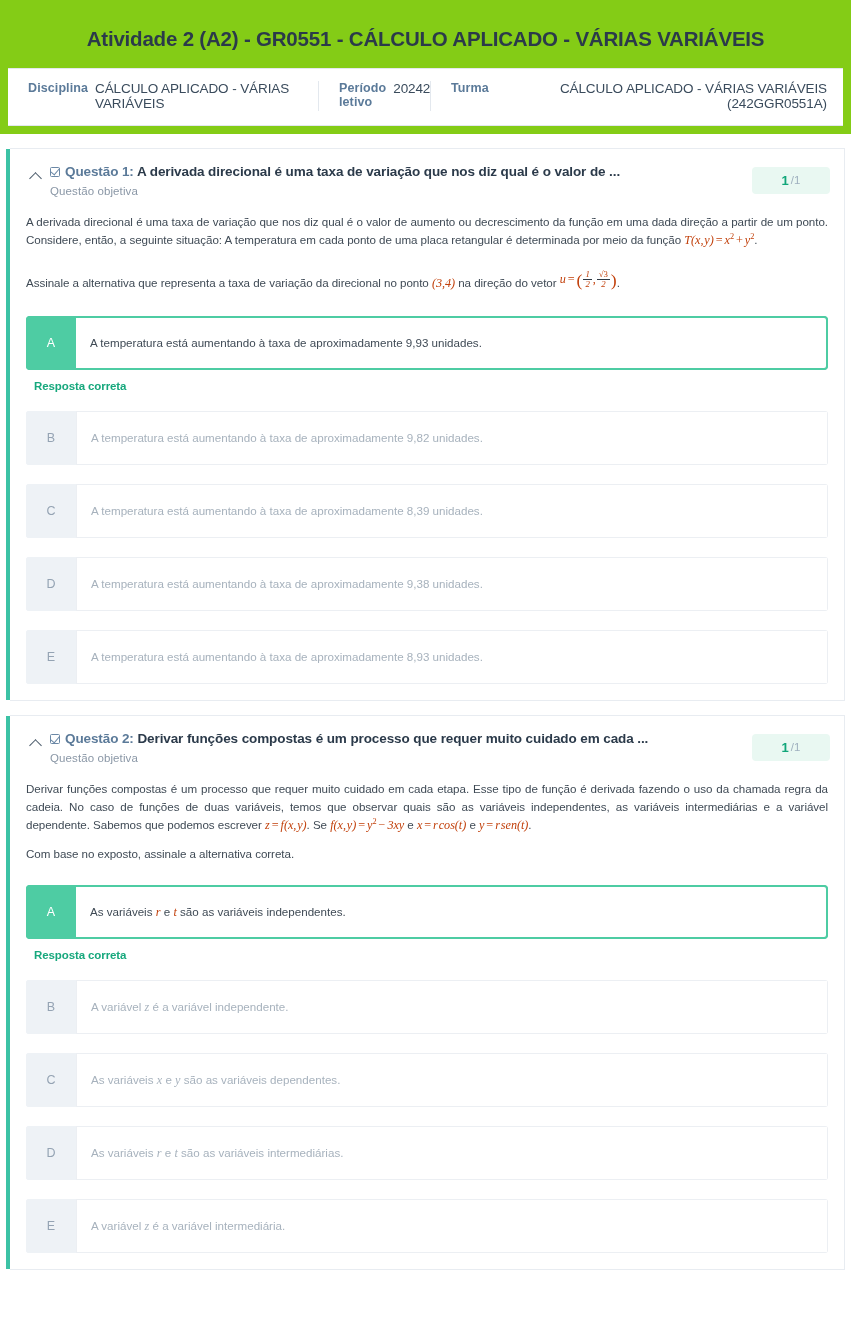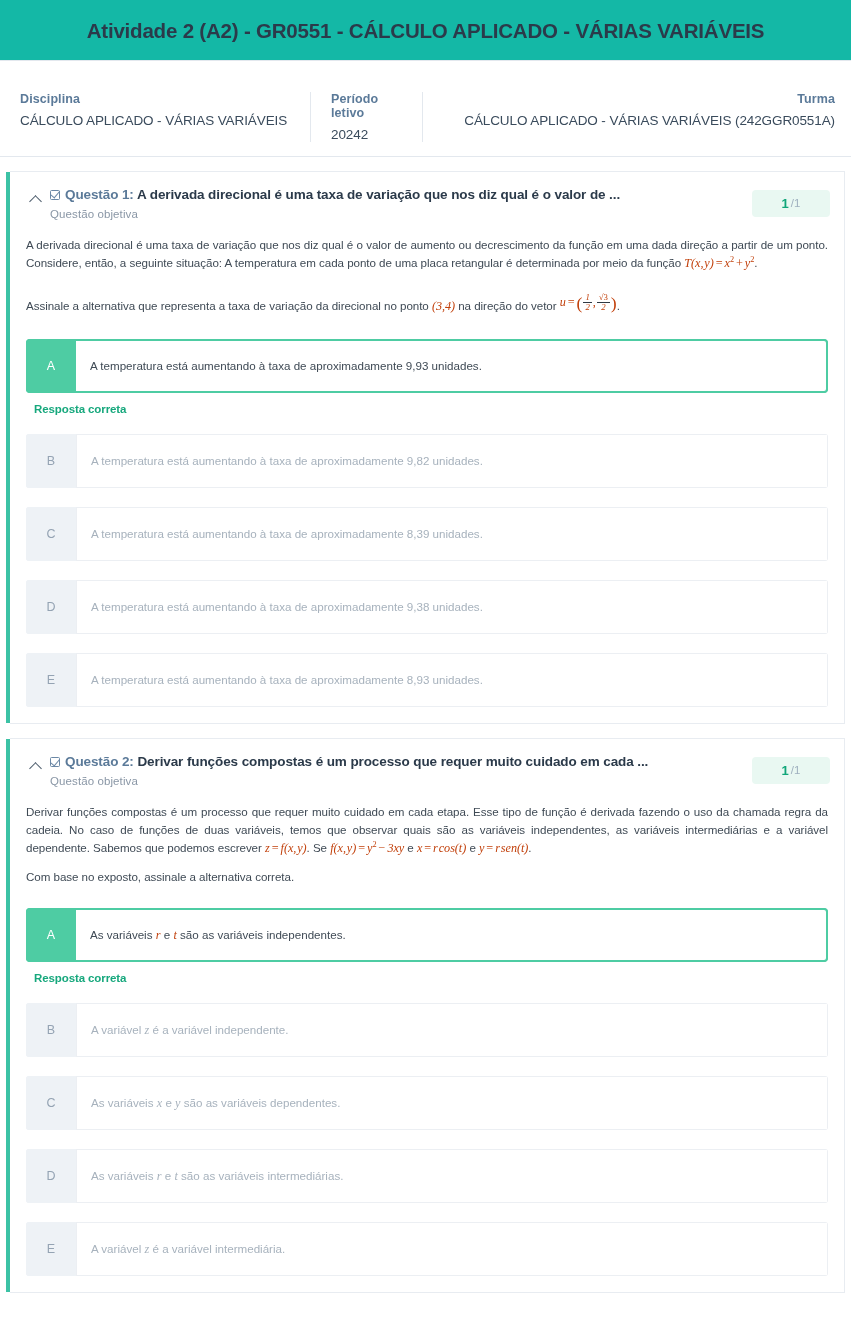--- a/index.html
+++ b/index.html
@@ -7,39 +7,39 @@
   html, body {
     margin: 0; padding: 0;
     width: 851px;
     background: #ffffff;
     font-family: "Liberation Sans", "DejaVu Sans", sans-serif;
     -webkit-font-smoothing: antialiased;
   }
   .page { width: 851px; background: #ffffff; overflow: hidden; }
 
   
-  .header-block { padding: 0; background: #14b8a6; }
+  .header-block { padding: 8px; background: #84cc16; }
   .page-title {
     text-align: center;
     font-size: 20.5px;
     font-weight: bold;
     color: #2b3a4a;
     letter-spacing: -0.2px;
     padding: 18px 30px 16px 30px;
     line-height: 1.25;
   }
   .meta-row {
     display: flex;
     align-items: stretch;
     border-top: 1px solid #e3e8ee;
     border-bottom: 1px solid #e3e8ee;
     padding: 12px 0 14px 0;
     background: #fff;
   }
-  .meta-cell { padding: 0 16px 0 20px; display: flex; flex-direction: column; gap: 7px; margin-top: 19px; }
+  .meta-cell { padding: 0 16px 0 20px; display: flex; flex-direction: row; gap: 7px; }
   .meta-cell + .meta-cell { border-left: 1px solid #e3e8ee; }
   .meta-cell.c1 { width: 310px; }
   .meta-cell.c2 { width: 112px; }
   .meta-cell.c3 { flex: 1; text-align: right; }
   .meta-label {
     font-size: 12.5px; font-weight: bold; color: #5b7a99; letter-spacing: 0.1px;
   }
   .meta-value { font-size: 13.5px; color: #3a4b5c; letter-spacing: -0.1px; }
 
   

